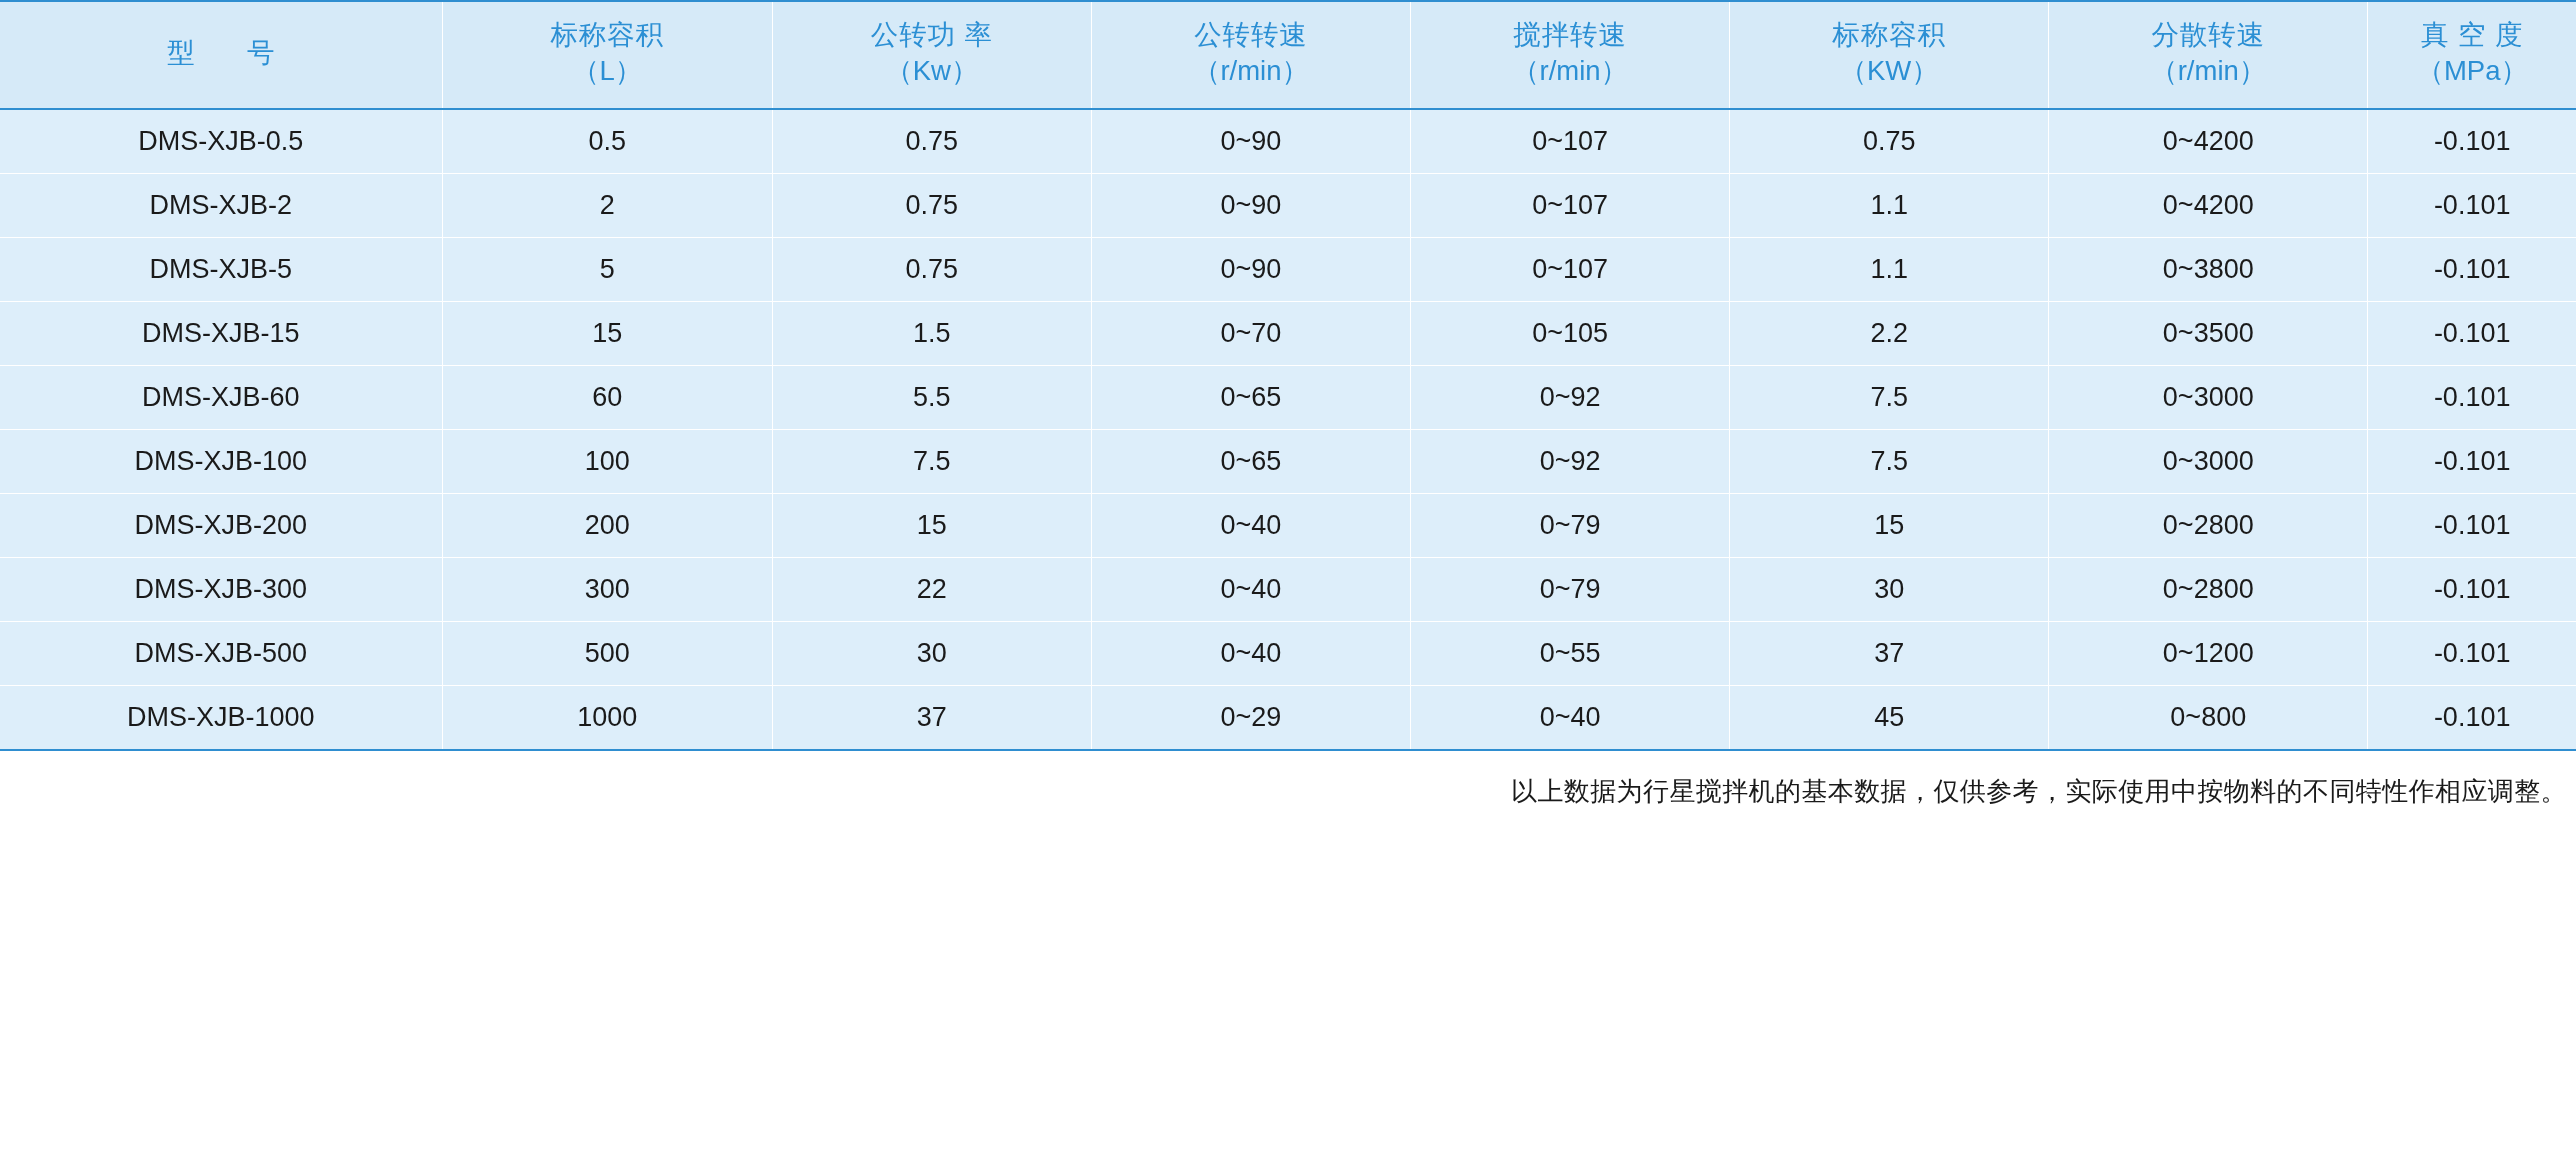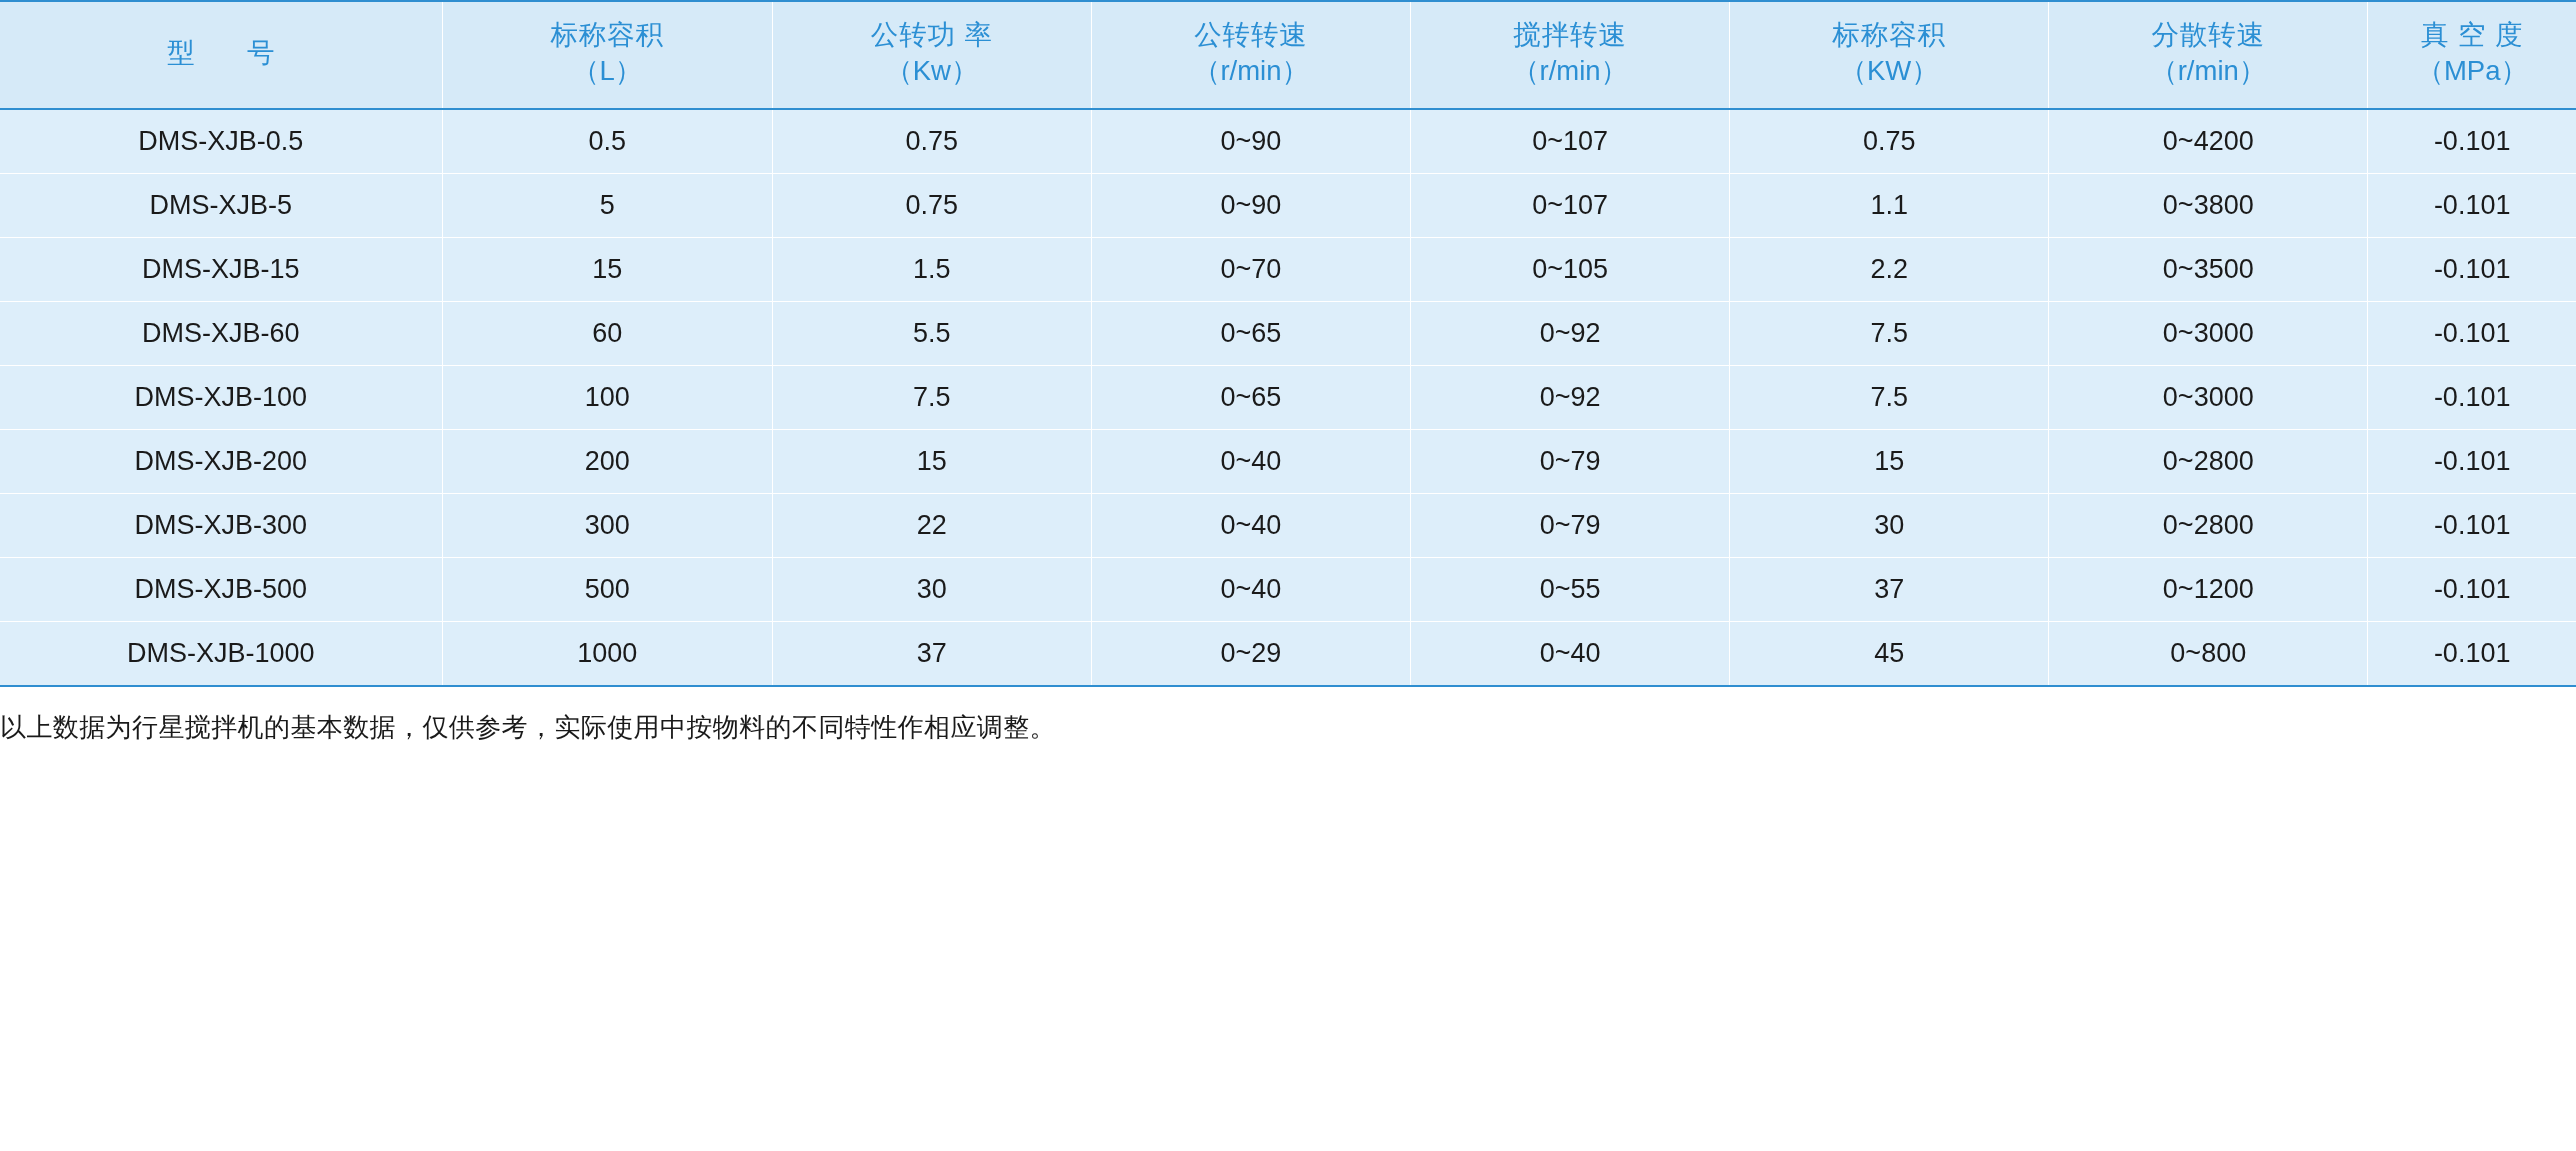--- a/index.html
+++ b/index.html
@@ -81,20 +81,21 @@
     border-bottom: 2.7px solid #2f8ed0;
   }
   table.spec tbody td.model {
     text-align: center;
     margin-left: 28px;
   }
 
   .footnote {
     margin-top: 23px;
     padding-right: 9px;
+    text-align: right;
     font-size: 26px;
     color: #1a1a1a;
     letter-spacing: 0.4px;
   }
 </style>
 </head>
 <body>
 
 <div class="sheet">
   <table class="spec">
@@ -149,20 +150,30 @@
         <td class="model">DMS-XJB-0.5</td>
         <td>0.5</td>
         <td>0.75</td>
         <td>0~90</td>
         <td>0~107</td>
         <td>0.75</td>
         <td>0~4200</td>
         <td>-0.101</td>
       </tr>
       <tr>
+        <td class="model">DMS-XJB-2</td>
+        <td>2</td>
+        <td>0.75</td>
+        <td>0~90</td>
+        <td>0~107</td>
+        <td>1.1</td>
+        <td>0~4200</td>
+        <td>-0.101</td>
+      </tr>
+      <tr>
         <td class="model">DMS-XJB-5</td>
         <td>5</td>
         <td>0.75</td>
         <td>0~90</td>
         <td>0~107</td>
         <td>1.1</td>
         <td>0~3800</td>
         <td>-0.101</td>
       </tr>
       <tr>

